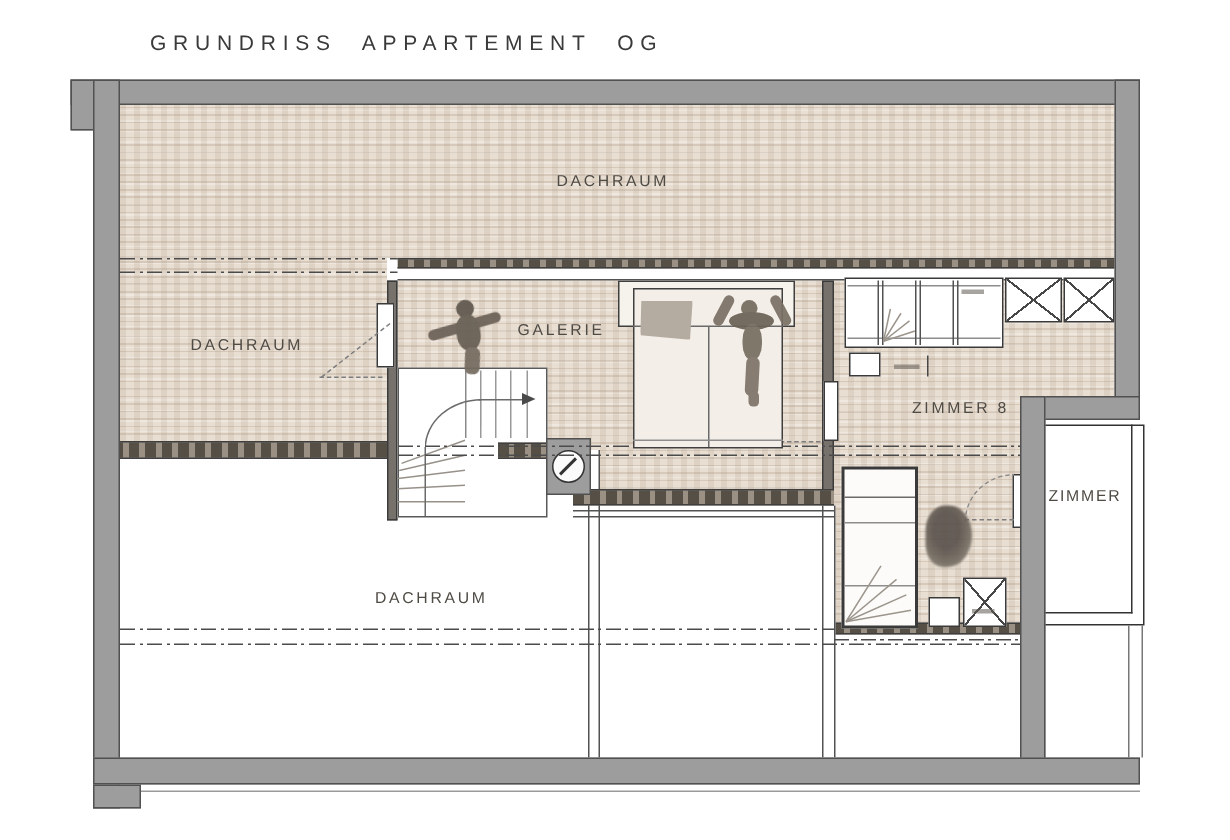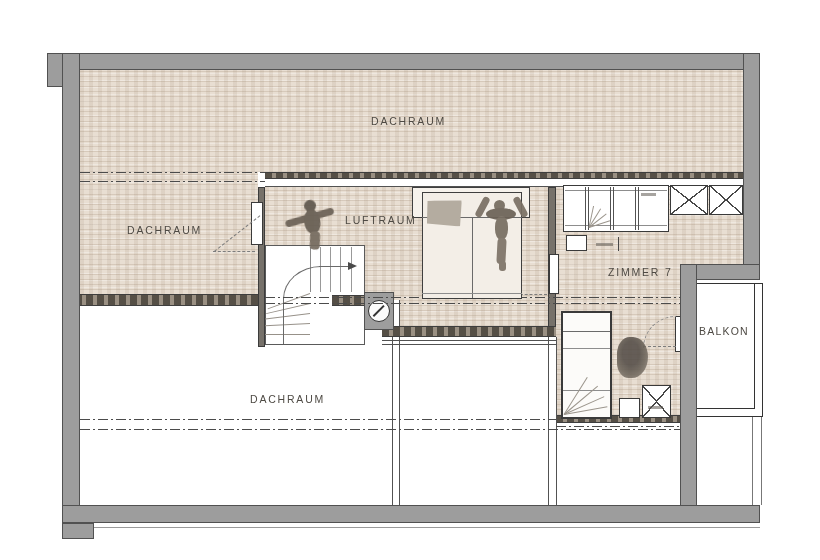--- a/index.html
+++ b/index.html
@@ -40,20 +40,21 @@
        background:#fbfbfb;box-sizing:border-box}
   .colcircle div{position:absolute;left:2px;top:9px;width:15px;height:1.5px;background:#333;transform:rotate(-45deg)}
   .blob{position:absolute;width:31px;height:41px;border-radius:46% 54% 58% 42%;opacity:.9;filter:blur(.6px);
        background:radial-gradient(ellipse at 45% 40%, #57504a 0 35%, #6e665c 60%, #8a8177 82%, rgba(138,129,119,0) 100%)}
 </style>
 </head>
 <body>
 
 <div id="canvas">
 
+  <div class="title" style="left:100px;top:20px">GRUNDRISS APPARTEMENT OG</div>
 
   <div class="hatch" style="left:80px;top:70px;width:663px;height:102px"></div>
   <div class="hatch" style="left:80px;top:172px;width:178px;height:123px"></div>
   <div class="hatch" style="left:265px;top:187px;width:283px;height:139px"></div>
   <div class="hatch" style="left:556px;top:187px;width:187px;height:78px"></div>
   <div class="hatch" style="left:556px;top:265px;width:124px;height:150px"></div>
 
   <div class="band" style="left:265px;top:172px;width:478px;height:7px"></div>
   <div class="hline" style="left:265px;top:186px;width:478px"></div>
   <div class="dashdot" style="left:80px;top:172px;width:185px"></div>
@@ -179,18 +180,18 @@
   <div class="wall" style="left:62px;top:53px;width:18px;height:486px"></div>
   <div class="wall" style="left:743px;top:53px;width:17px;height:227px"></div>
   <div class="wall" style="left:680px;top:264px;width:80px;height:16px"></div>
   <div class="wall" style="left:680px;top:264px;width:17px;height:246px"></div>
   <div class="wall" style="left:62px;top:505px;width:698px;height:18px"></div>
   <div class="wall" style="left:62px;top:523px;width:32px;height:16px"></div>
   <div class="hline" style="left:94px;top:527px;width:666px;background:#9a9a9a"></div>
 
   <div class="label" style="left:371px;top:115px">DACHRAUM</div>
   <div class="label" style="left:127px;top:224px">DACHRAUM</div>
-  <div class="label" style="left:345px;top:214px">LUFTRAUM</div>
-  <div class="label" style="left:608px;top:266px">ZIMMER 7</div>
+  <div class="label" style="left:345px;top:214px">GALERIE</div>
+  <div class="label" style="left:608px;top:266px">ZIMMER 8</div>
   <div class="label" style="left:250px;top:393px">DACHRAUM</div>
-  <div class="label" style="left:699px;top:325px;letter-spacing:1.2px">BALKON</div>
+  <div class="label" style="left:699px;top:325px;letter-spacing:1.2px">ZIMMER</div>
 
 </div>
 
 </body></html>

